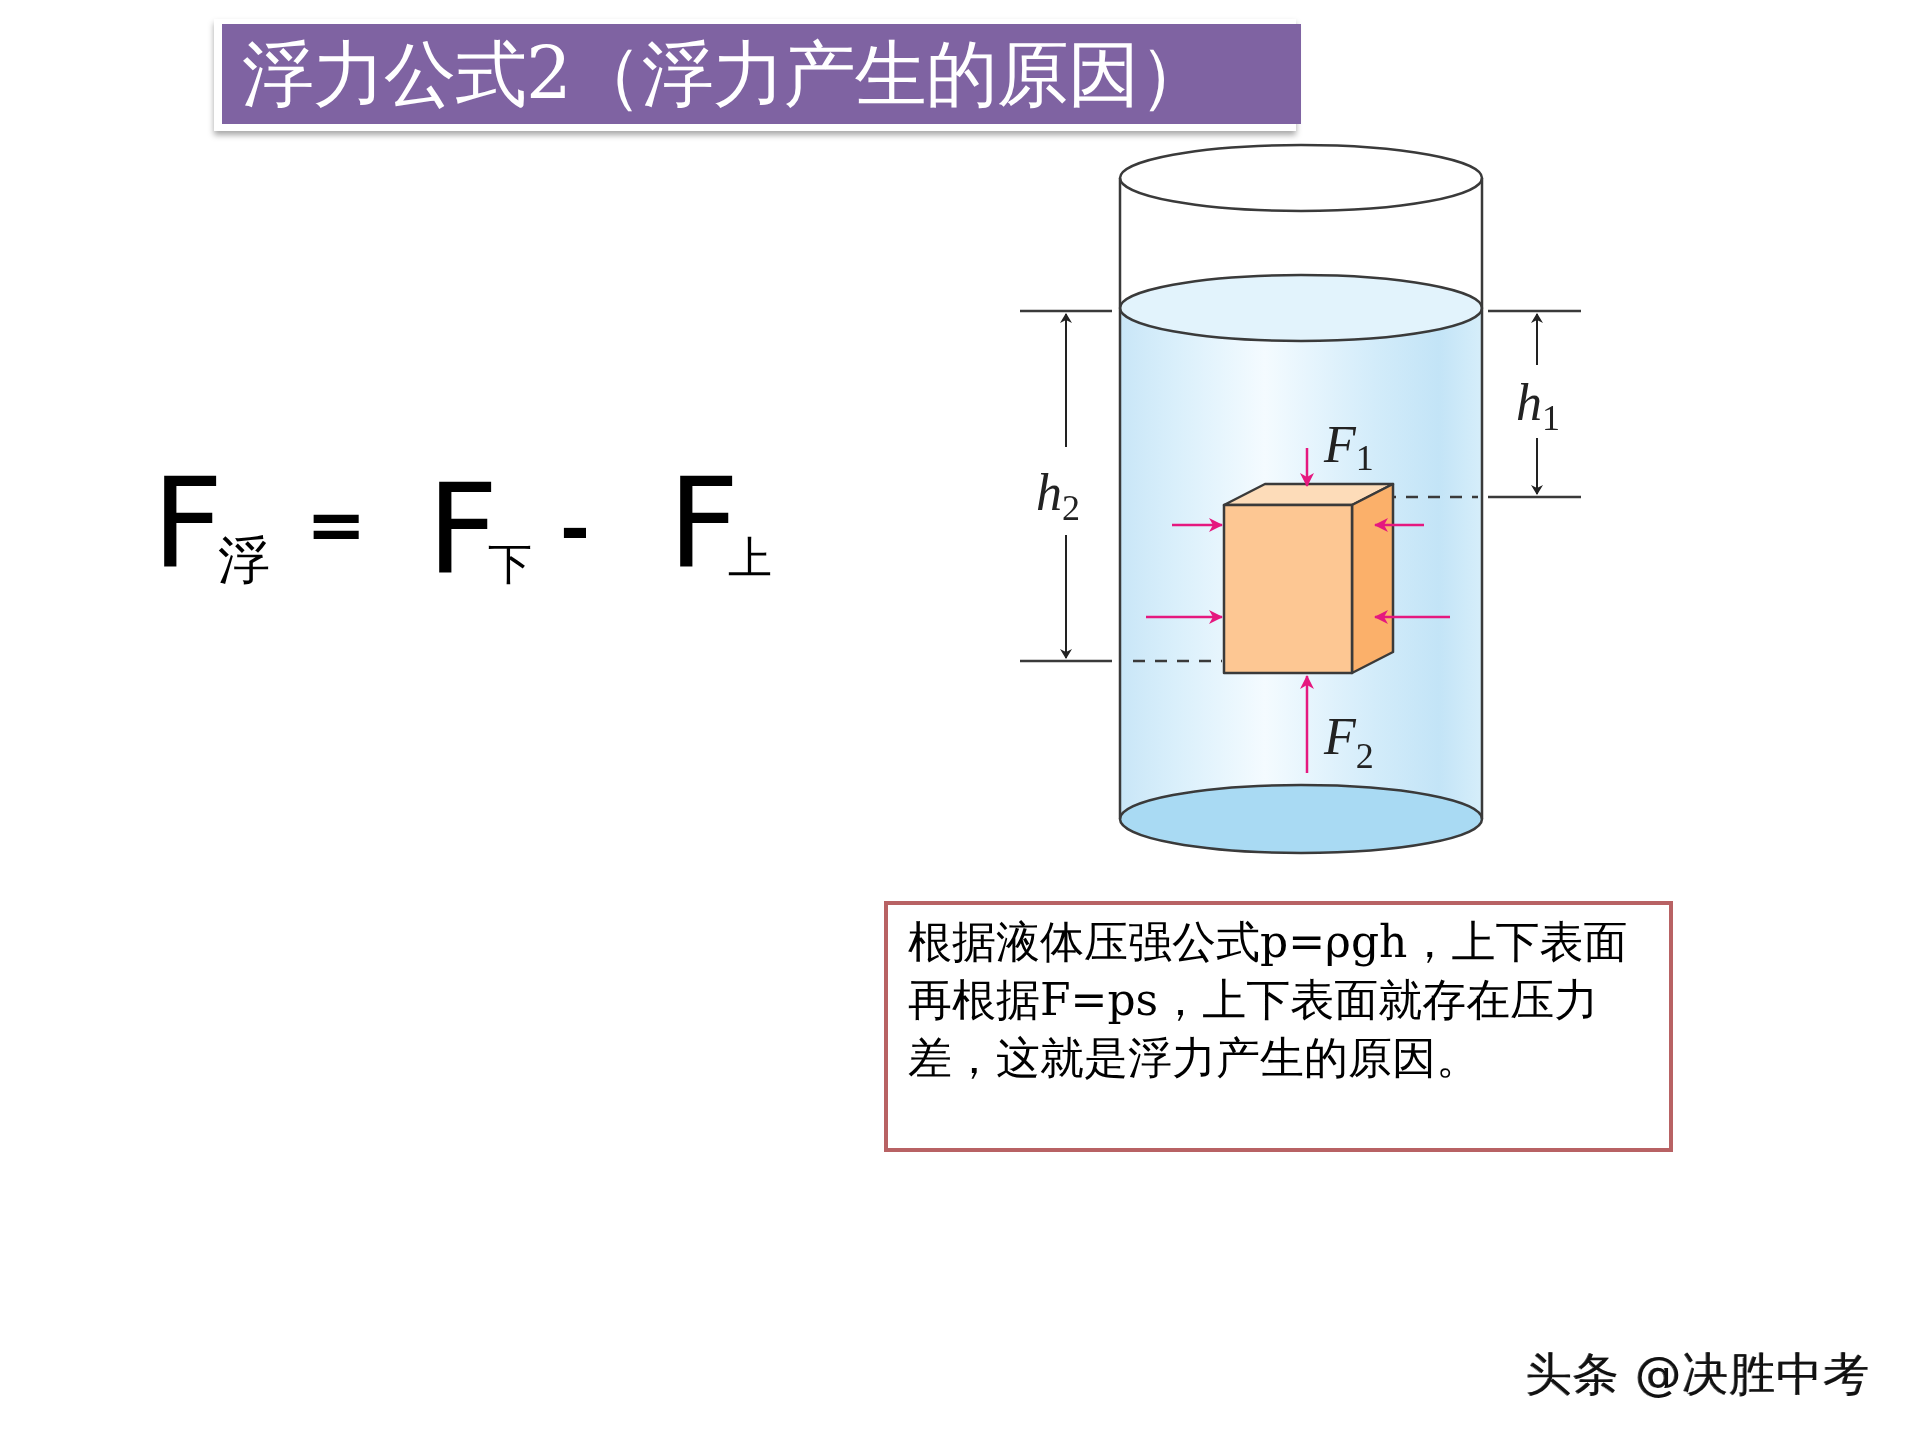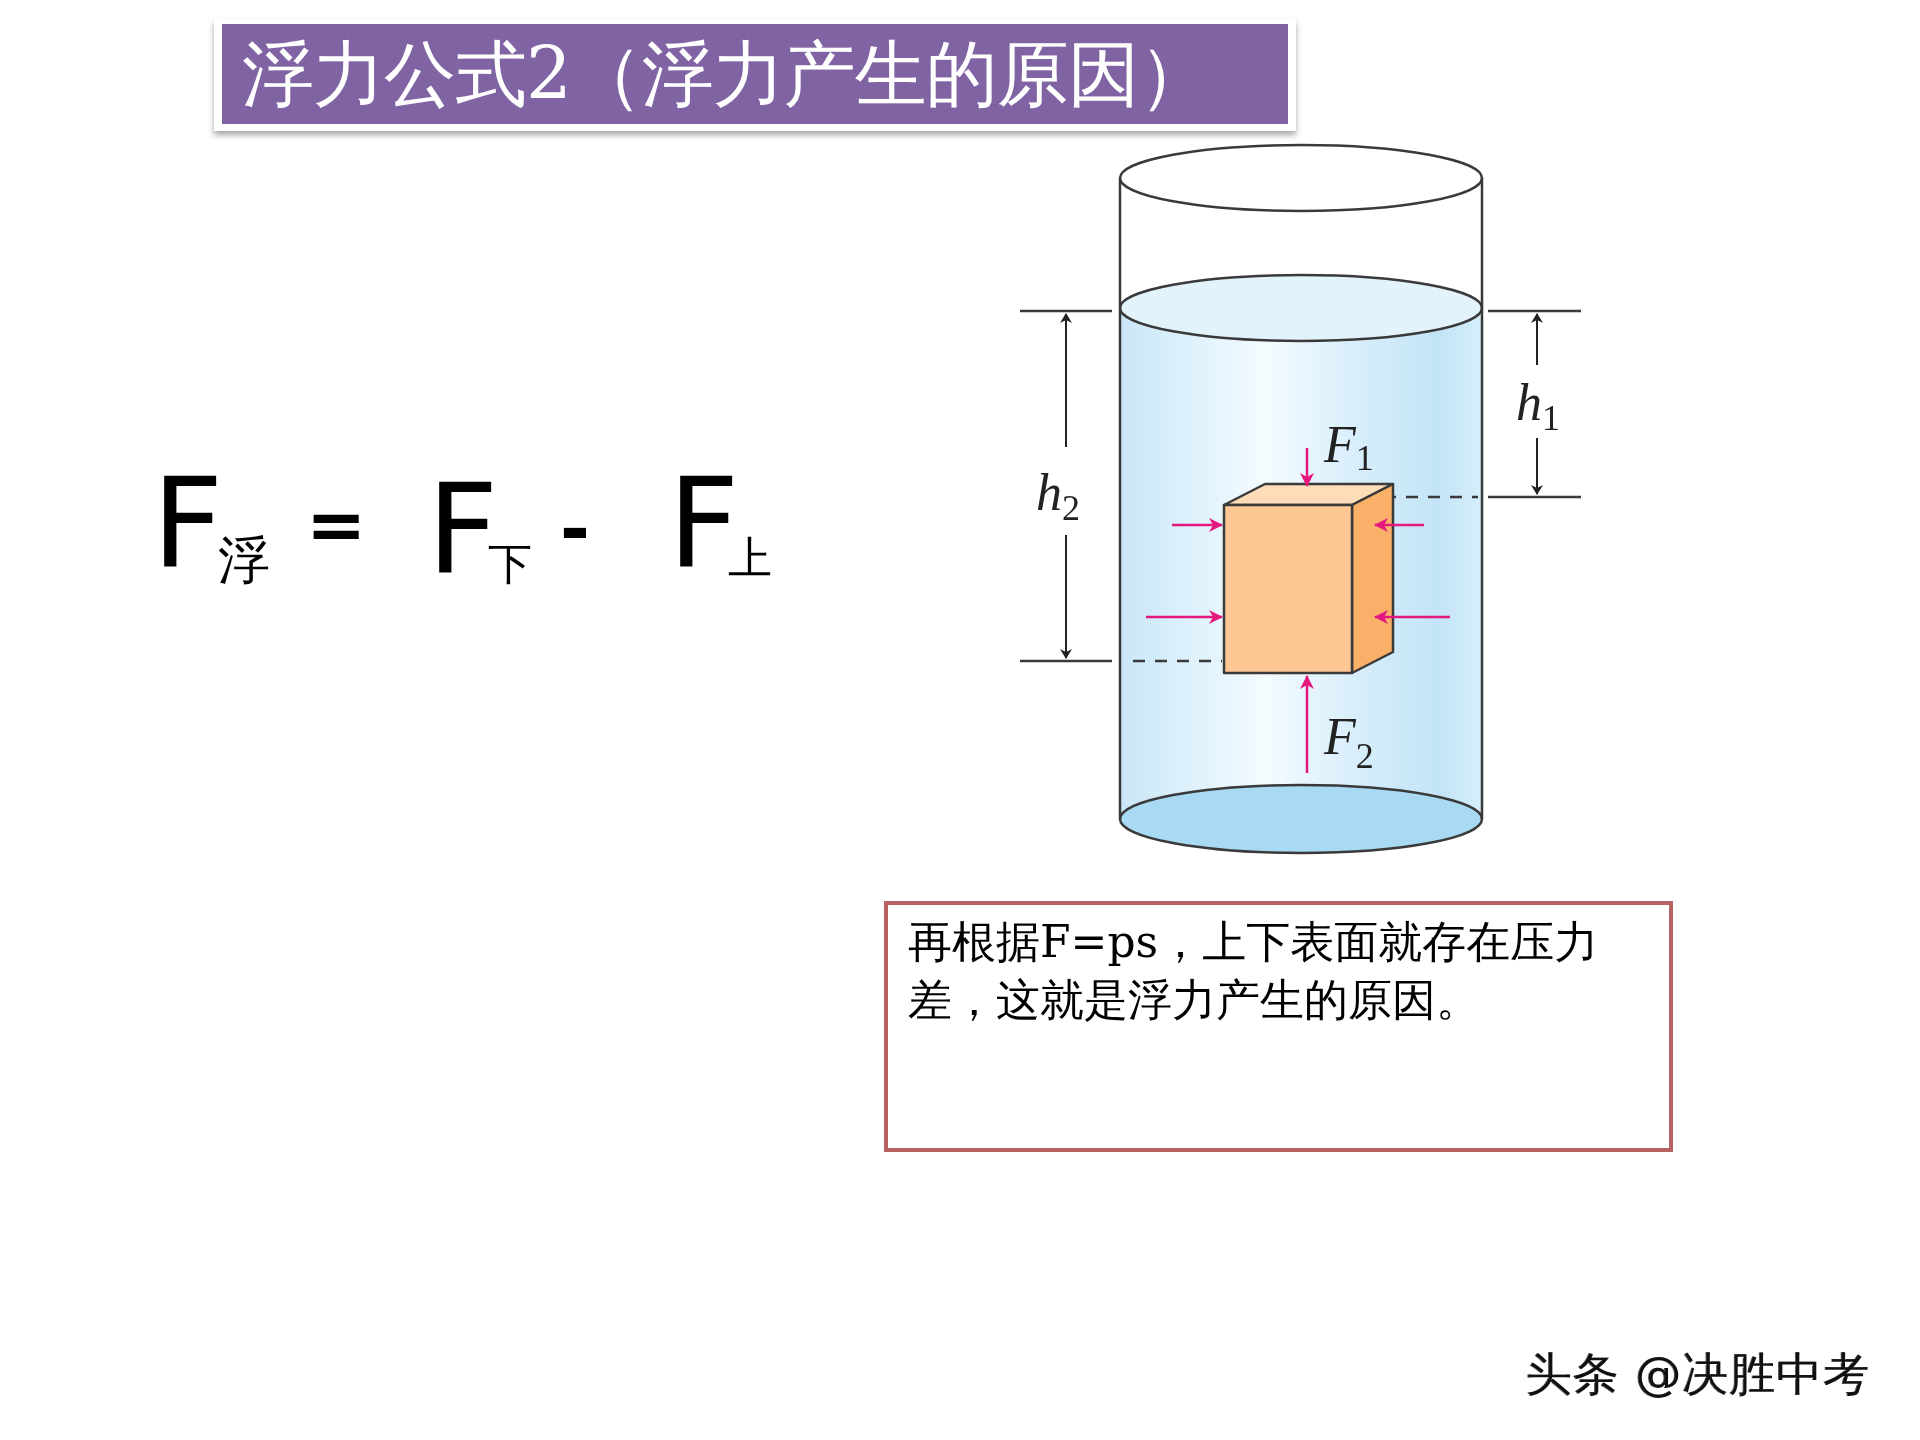--- a/index.html
+++ b/index.html
@@ -1,18 +1,18 @@
 <!DOCTYPE html>
 <html><head>
 <meta charset="utf-8">
 <style>
   html, body { margin: 0; padding: 0; }
   body { width: 1920px; height: 1440px; background: #ffffff; position: relative; overflow: hidden; font-family: "DejaVu Serif", serif; }
   .title-frame { position: absolute; left: 214px; top: 19px; width: 1082px; height: 112px; background: #ffffff; box-shadow: 0 4px 6px rgba(0,0,0,0.35); }
-  .title-bar { position: absolute; left: 8px; top: 5px; width: 1066px; height: 100px; background: #7f63a2; }
+  .title-bar { position: absolute; left: 8px; top: 5px; width: 1066px; height: 100px; background: #7f63a2; padding-left: 13px; }
   .title-text { position: absolute; left: 20px; top: 8px; color: #ffffff; font-size: 72px; line-height: 84px; white-space: nowrap; font-family: "DejaVu Serif", serif; letter-spacing: -1px; }
   .formula { position: absolute; left: 0; top: 0; width: 900px; height: 700px; }
   .f-letter { position: absolute; font-family: "DejaVu Sans", sans-serif; font-size: 124px; line-height: 1; color: #000; font-weight: 500; }
   .f-sub { position: absolute; font-family: "DejaVu Serif", serif; font-size: 52px; line-height: 1; color: #000; }
   .f-op { position: absolute; font-family: "DejaVu Sans", sans-serif; font-size: 72px; line-height: 1; color: #000; font-weight: bold; }
   .diagram { position: absolute; left: 0; top: 0; width: 1920px; height: 1440px; }
   .diagram text { font-family: "Liberation Serif", "DejaVu Serif", serif; font-style: italic; fill: #222; }
   .explain-box { position: absolute; left: 884px; top: 901px; width: 781px; height: 243px; border: 4px solid #b86264; background: #fff; }
   .explain-text { position: absolute; left: 20px; top: 8px; width: 760px; font-size: 44px; line-height: 58px; color: #000; font-family: "DejaVu Serif", serif; }
   .explain-text span { display: block; white-space: nowrap; }
@@ -103,18 +103,19 @@
     <line x1="1424" y1="525" x2="1375" y2="525" marker-end="url(#pinkArrow)"></line>
     <line x1="1450" y1="617" x2="1375" y2="617" marker-end="url(#pinkArrow)"></line>
   </g>
 
   <text x="1324" y="462" font-size="52"><tspan>F</tspan><tspan font-style="normal" font-size="36" dy="8">1</tspan></text>
   <text x="1324" y="754" font-size="52"><tspan>F</tspan><tspan font-style="normal" font-size="36" dy="14">2</tspan></text>
 </svg>
 
 <div class="explain-box">
   <div class="explain-text">
+    <span>根据液体压强公式p=ρgh，上下表面</span>
     <span>再根据F=ps，上下表面就存在压力</span>
     <span>差，这就是浮力产生的原因。</span>
   </div>
 </div>
 
 <div class="watermark">头条 @决胜中考</div>
 
 </body></html>

